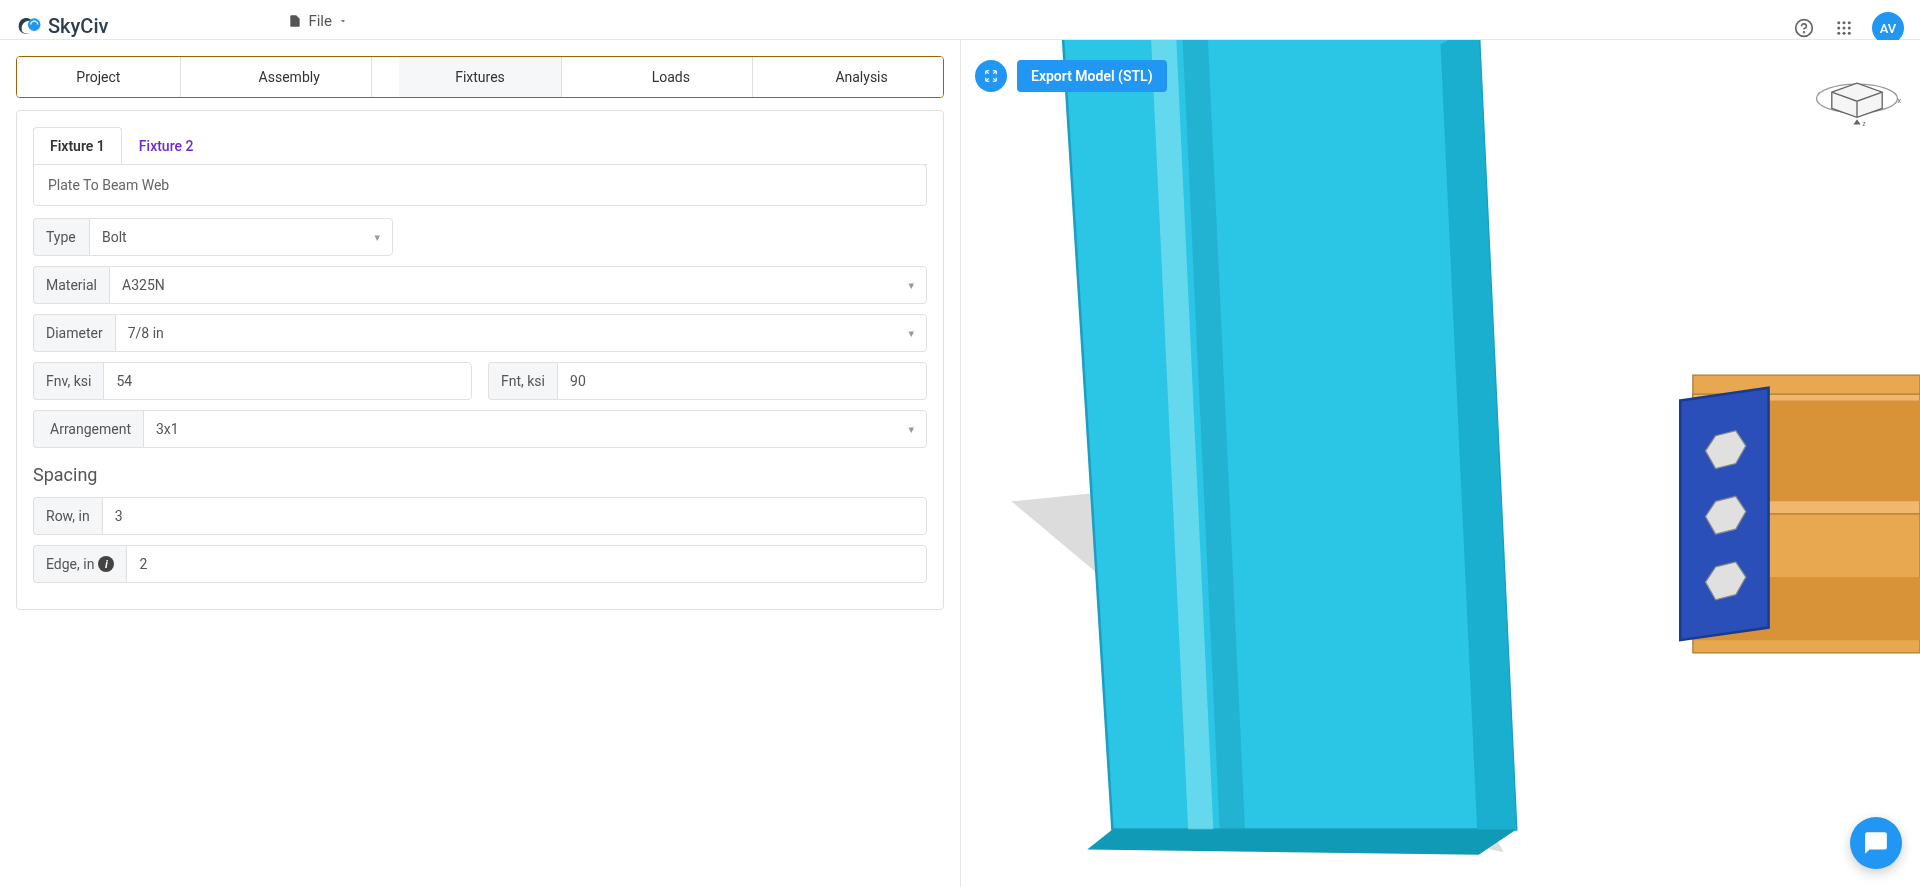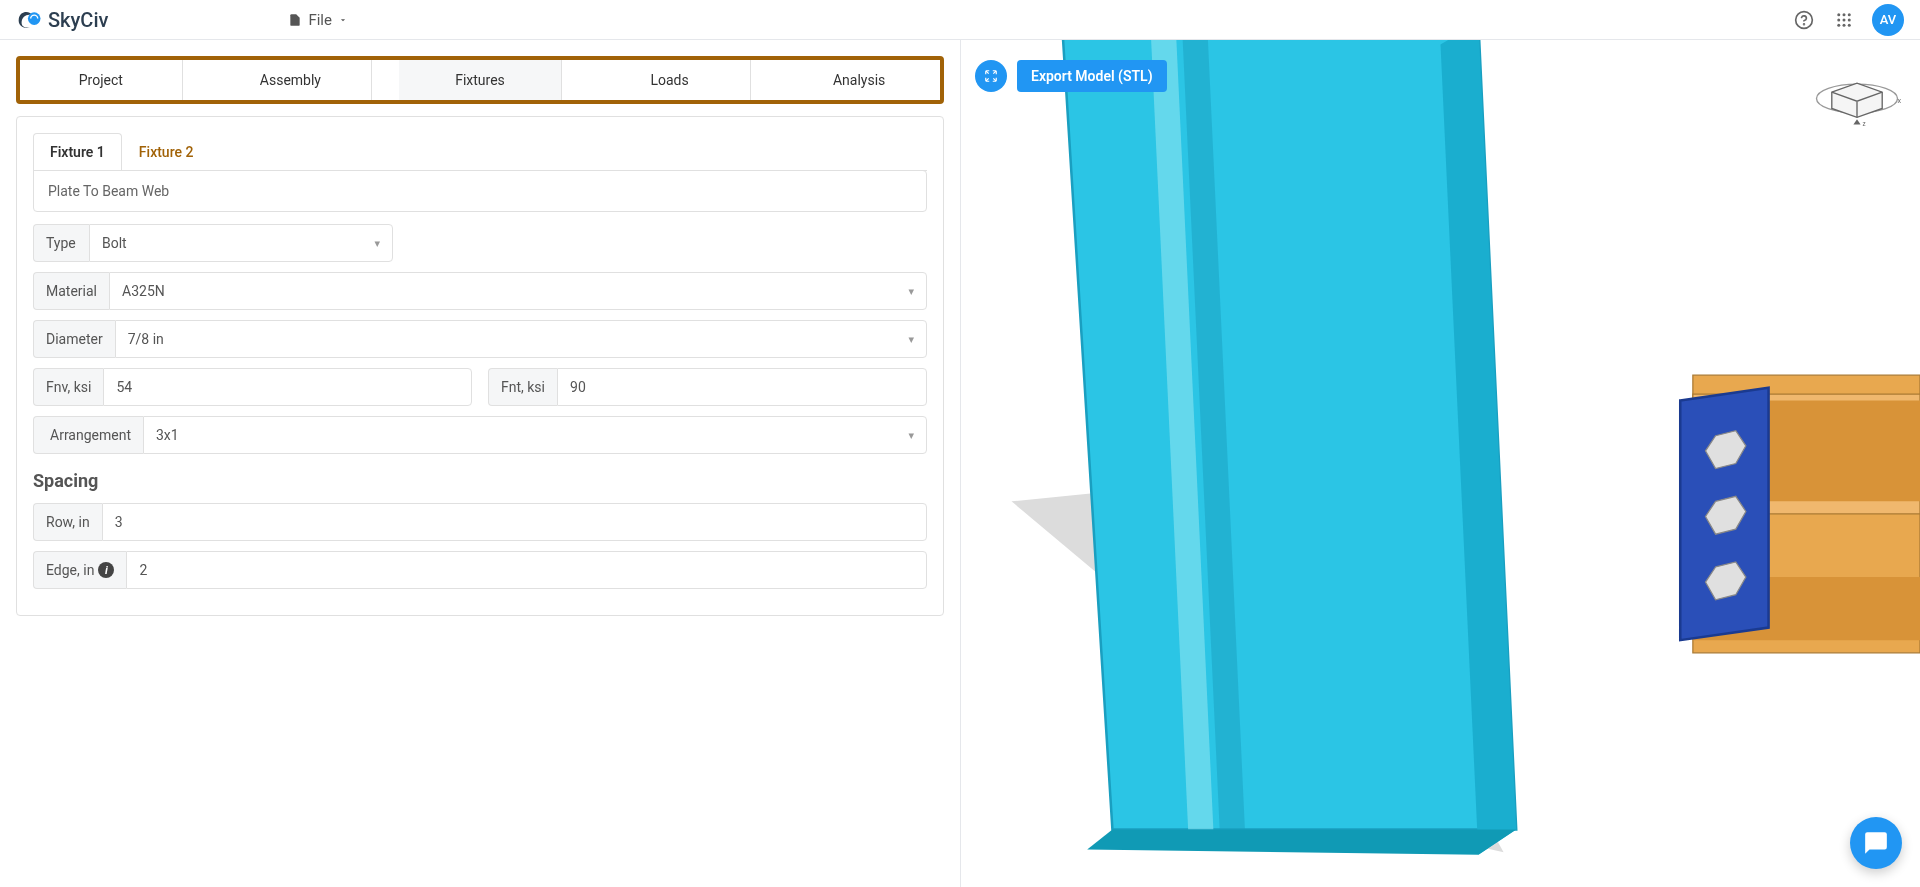--- a/index.html
+++ b/index.html
@@ -1,45 +1,45 @@
 <!DOCTYPE html>
 <html><head>
 <meta charset="utf-8">
 <style>
 * { box-sizing: border-box; margin: 0; padding: 0; }
 body { font-family: -apple-system, BlinkMacSystemFont, "Segoe UI", Roboto, "Helvetica Neue", Arial, sans-serif; font-size: 14px; color: #333; background: #fff; overflow: hidden; }
-.topbar { height: 40px; display: flex; align-items: center; padding: 0 16px; border-bottom: 1px solid #e5e7eb; }
+.topbar { height: 40px; display: flex; align-items: flex-start; padding: 12px 16px; border-bottom: 1px solid #e5e7eb; }
 .logo { display: flex; align-items: center; gap: 4px; font-size: 20px; font-weight: 500; color: #2c3e50; }
 .logo-icon { width: 28px; height: 28px; }
 .file-menu { margin-left: 180px; display: flex; align-items: center; gap: 6px; cursor: pointer; color: #555; font-size: 15px; }
 .topbar-right { margin-left: auto; display: flex; align-items: center; gap: 16px; }
 .icon-btn { width: 24px; height: 24px; display: flex; align-items: center; justify-content: center; cursor: pointer; color: #666; }
 .avatar { width: 32px; height: 32px; border-radius: 50%; background: #2196f3; color: #fff; display: flex; align-items: center; justify-content: center; font-size: 13px; font-weight: 500; }
 .main { display: flex; height: calc(100vh - 40px); }
 .left-panel { width: 50%; padding: 16px; overflow-y: auto; }
-.tabs-outer { display: flex; border: 4px solid #a16207; border-radius: 4px; overflow: hidden; margin-bottom: 12px; gap: 27px; }
+.tabs-outer { display: flex; border: 1px solid #a16207; border-radius: 4px; overflow: hidden; margin-bottom: 12px; gap: 27px; }
 .tabs-outer .tab { flex: 1; text-align: center; padding: 12px 0; cursor: pointer; color: #333; border-right: 1px solid #e0e0e0; background: #fff; }
 .tabs-outer .tab:last-child { border-right: none; }
 .tabs-outer .tab.active { background: #f6f7f8; position: relative; }
 .tabs-outer .tab.active::after { content: ''; position: absolute; bottom: -6px; left: 50%; transform: translateX(-50%); width: 0; height: 0; border-left: 6px solid transparent; border-right: 6px solid transparent; border-top: 6px solid #e0e0e0; }
 .panel-card { border: 1px solid #e0e0e0; border-radius: 4px; padding: 16px; }
 .inner-tabs { display: flex; border-bottom: 1px solid #e0e0e0; margin-bottom: -1px; }
-.inner-tab { padding: 10px 16px; cursor: pointer; color: #a16207; font-weight: 500; border: 1px solid transparent; border-bottom: none; border-radius: 4px 4px 0 0; }
+.inner-tab { padding: 10px 16px; cursor: pointer; color: #6d28d9; font-weight: 500; border: 1px solid transparent; border-bottom: none; border-radius: 4px 4px 0 0; }
 .inner-tab.active { background: #fff; color: #333; font-weight: 600; border-color: #e0e0e0; }
 .segment-title { border: 1px solid #e0e0e0; border-top: 1px solid #e0e0e0; border-radius: 0 4px 4px 4px; padding: 12px 14px; color: #666; margin-bottom: 12px; margin-top: -1px; }
 .field-row { display: flex; gap: 0; margin-bottom: 10px; }
 .field-row.double { gap: 16px; }
 .field-row.double > .field-group { flex: 1; }
 .field-group { display: flex; width: 100%; }
 .field-label { background: #f5f6f7; border: 1px solid #e0e0e0; border-right: none; border-radius: 4px 0 0 4px; padding: 10px 12px; white-space: nowrap; display: flex; align-items: center; color: #555; min-width: 56px; }
 .field-label.wide { min-width: 110px; padding-left: 16px; }
 .field-control { flex: 1; border: 1px solid #e0e0e0; border-radius: 0 4px 4px 0; padding: 10px 12px; display: flex; align-items: center; justify-content: space-between; background: #fff; color: #555; }
 .field-control.dropdown { cursor: pointer; }
 .caret { color: #999; font-size: 11px; }
-.section-heading { font-size: 18px; font-weight: 700; color: #555; margin: 16px 0 12px 0; }
+.section-heading { font-size: 18px; font-weight: 400; color: #555; margin: 16px 0 12px 0; }
 .info-icon { display: inline-flex; width: 16px; height: 16px; border-radius: 50%; background: #444; color: #fff; align-items: center; justify-content: center; font-size: 11px; font-weight: 700; font-style: italic; margin-left: 4px; }
 .right-panel { width: 50%; position: relative; border-left: 1px solid #e5e7eb; overflow: hidden; background: #fff; }
 .viewport-controls { position: absolute; top: 20px; left: 14px; display: flex; gap: 10px; z-index: 10; }
 .circle-btn { width: 32px; height: 32px; border-radius: 50%; background: #2196f3; color: #fff; display: flex; align-items: center; justify-content: center; cursor: pointer; font-size: 14px; }
 .export-btn { background: #2196f3; color: #fff; padding: 8px 14px; border-radius: 4px; font-weight: 600; cursor: pointer; display: flex; align-items: center; }
 .view-cube { position: absolute; top: 18px; right: 18px; width: 90px; height: 70px; z-index: 10; }
 .chat-bubble { position: absolute; bottom: 18px; right: 18px; width: 52px; height: 52px; border-radius: 50%; background: #2196f3; display: flex; align-items: center; justify-content: center; cursor: pointer; box-shadow: 0 4px 12px rgba(0,0,0,0.2); z-index: 10; }
 .render-svg { position: absolute; inset: 0; width: 100%; height: 100%; }
 </style>
 </head>

